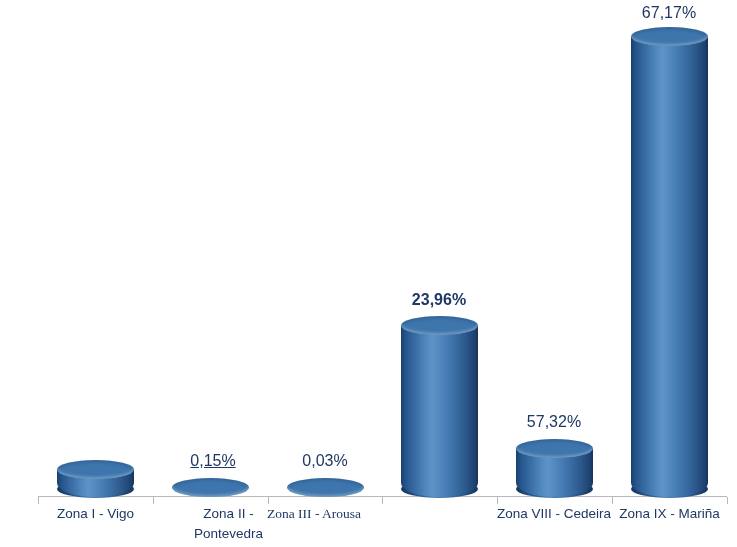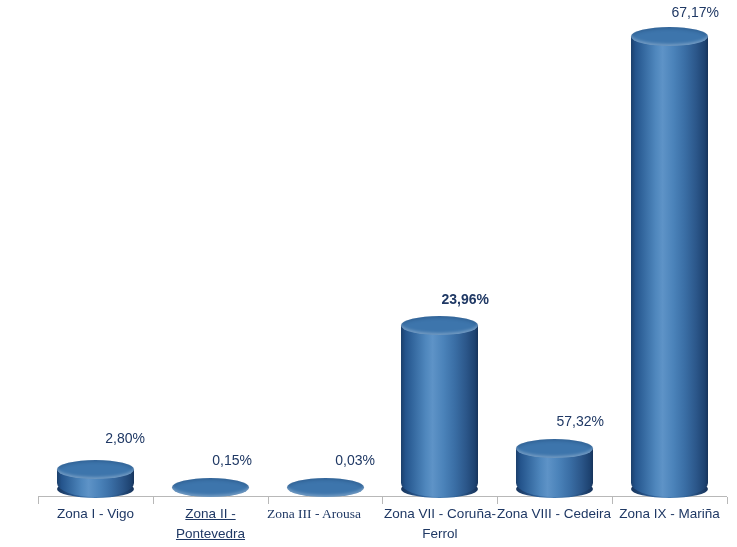--- a/index.html
+++ b/index.html
@@ -89,23 +89,23 @@
     height: 19px;
     border-radius: 50%;
     background: #3d75ac;
     box-shadow: inset 0 -2px 3px rgba(255,255,255,0.28),
                 inset 0 2px 3px rgba(20,50,90,0.25);
   }
 
   
   .data-label {
     position: absolute;
-    text-align: right;
+    text-align: center;
     color: #1f3864;
-    font-size: 14px;
+    font-size: 16px;
     font-family: "Liberation Sans", sans-serif;
     white-space: nowrap;
   }
 
   
   .cat-labels {
     position: absolute;
     left: 0;
     top: 504px;
     width: 737px;
@@ -136,27 +136,26 @@
     <div class="axis-tick" style="left:382px;"></div>
     <div class="axis-tick" style="left:497px;"></div>
     <div class="axis-tick" style="left:612px;"></div>
     <div class="axis-tick" style="left:727px;"></div>
 
     <div class="bar" style="left:57px; width:77px; height:37px;">
       <div class="bar-bottom"></div>
       <div class="bar-body" style="height:27px;"></div>
       <div class="bar-top" style="top:0;"></div>
     </div>
-    <div class="data-label" style="left:45px; width:100px; top:430px;">2,80%</div>
 
     <div class="bar flat" style="left:172px; width:77px; height:19px;">
 
       <div class="bar-top" style="top:0;"></div>
     </div>
-    <div class="data-label" style="left:152px; width:100px; top:452px;">0,15%</div>
+    <div class="data-label" style="left:163px; width:100px; top:452px;text-decoration:underline;">0,15%</div>
 
     <div class="bar flat" style="left:287px; width:77px; height:19px;">
 
       <div class="bar-top" style="top:0;"></div>
     </div>
     <div class="data-label" style="left:275px; width:100px; top:452px;">0,03%</div>
 
     <div class="bar" style="left:401px; width:77px; height:181px;">
       <div class="bar-bottom"></div>
       <div class="bar-body" style="height:171px;"></div>
@@ -175,20 +174,19 @@
       <div class="bar-bottom"></div>
       <div class="bar-body" style="height:460px;"></div>
       <div class="bar-top" style="top:0;"></div>
     </div>
     <div class="data-label" style="left:619px; width:100px; top:4px;">67,17%</div>
 
   </div>
 
   <div class="cat-labels">
     <div class="cat-label" style="left:38px; width:115px;">Zona I - Vigo</div>
-    <div class="cat-label" style="left:158px; width:105px;text-decoration:underline;">Zona II - Pontevedra</div>
+    <div class="cat-label" style="left:176px; width:105px;">Zona II - Pontevedra</div>
     <div class="cat-label" style="left:257px; width:114px;font-family:Liberation Serif, serif;">Zona III - Arousa</div>
-    <div class="cat-label" style="left:383px; width:114px;">Zona VII - Coruña-Ferrol</div>
     <div class="cat-label" style="left:494px; width:120px;">Zona VIII - Cedeira</div>
     <div class="cat-label" style="left:612px; width:115px;">Zona IX - Mariña</div>
   </div>
 
 </div>
 
 </body></html>

